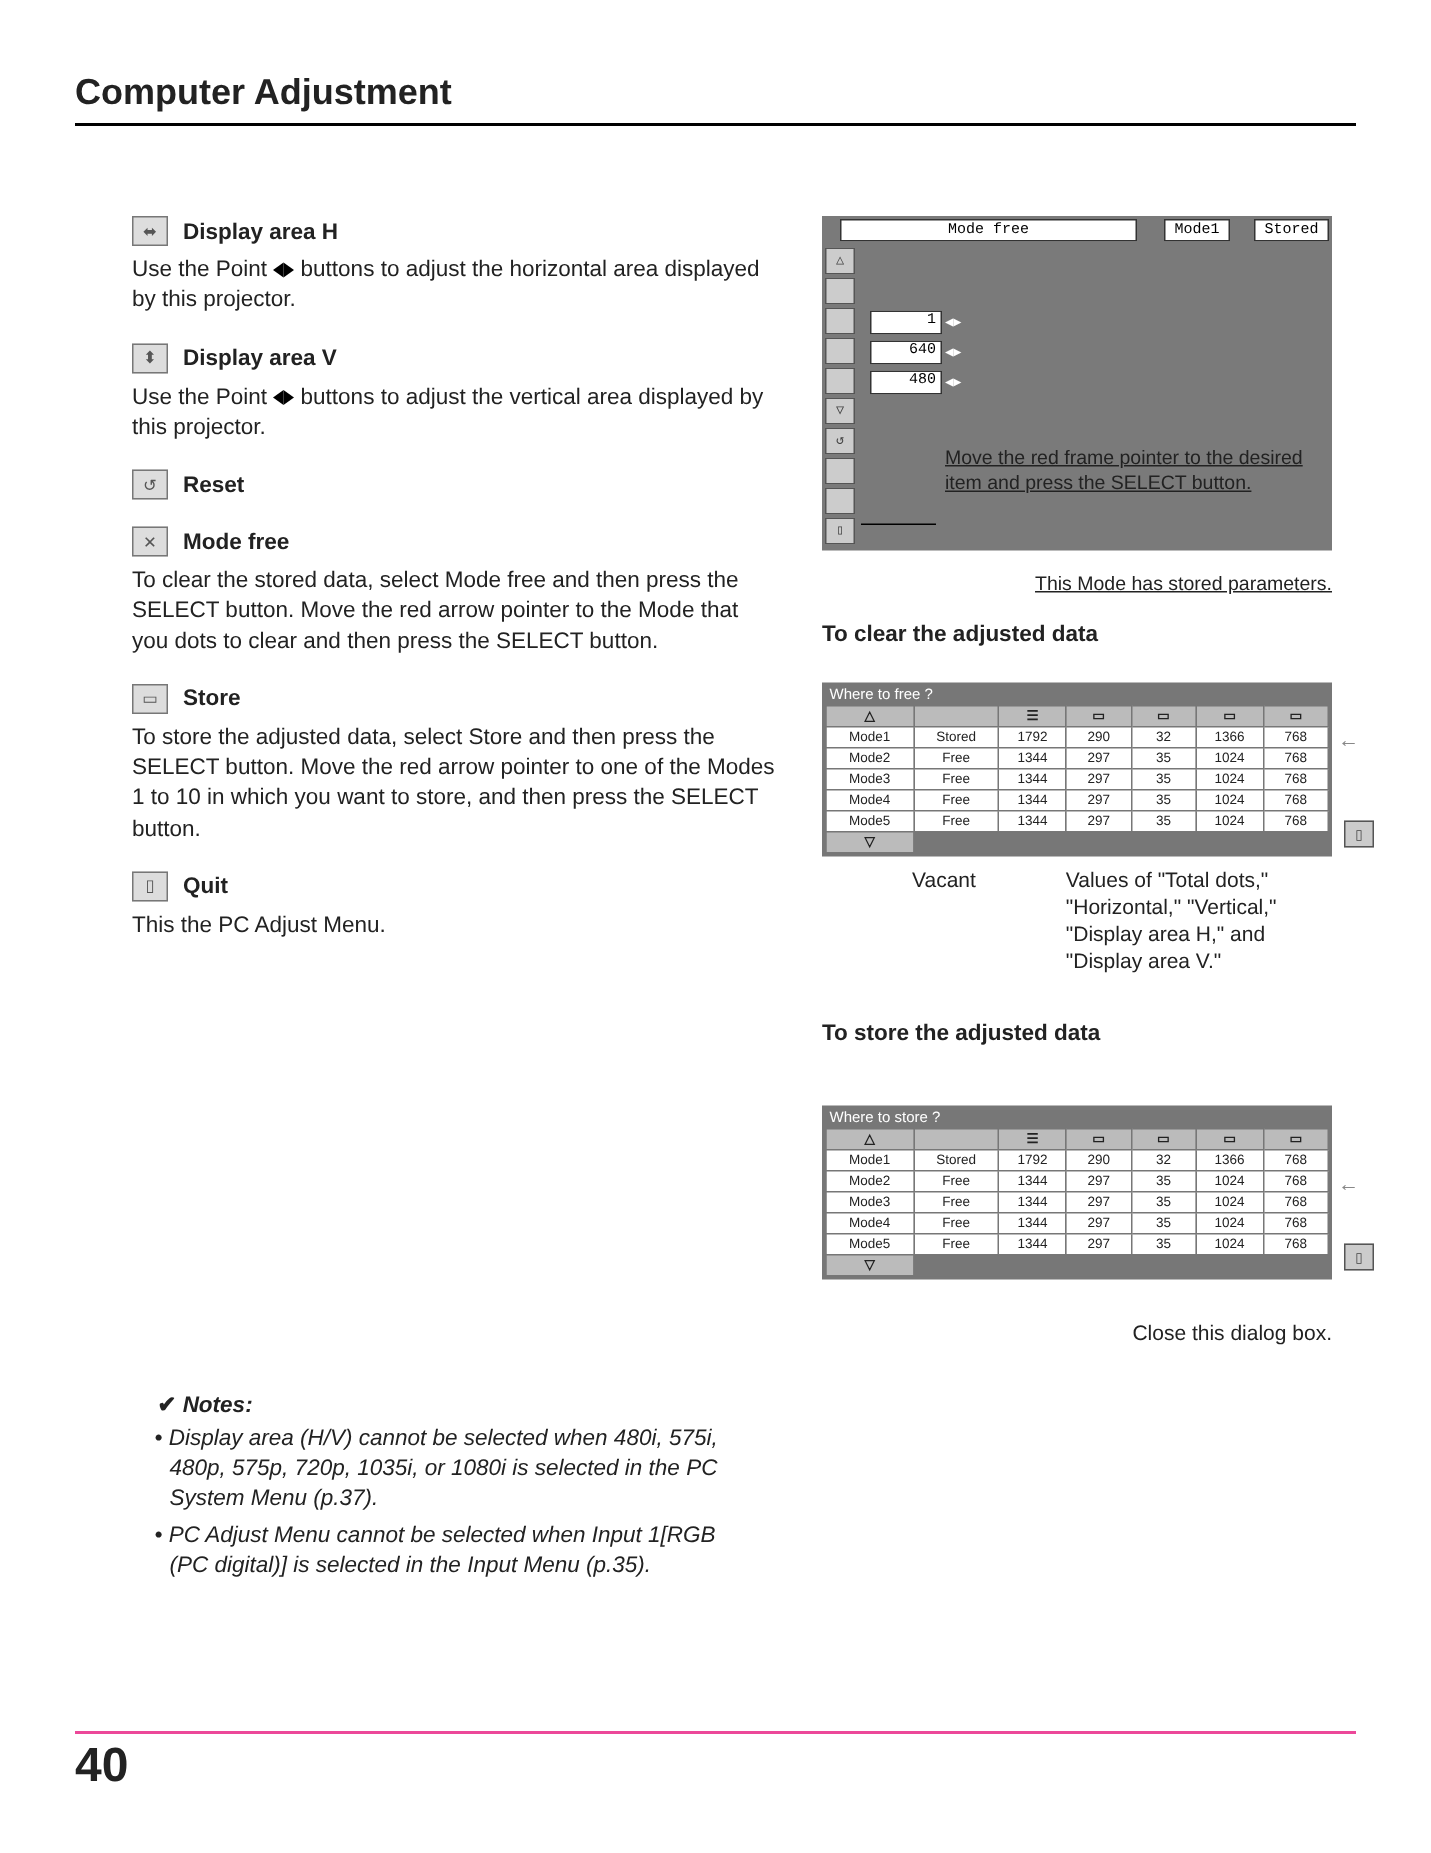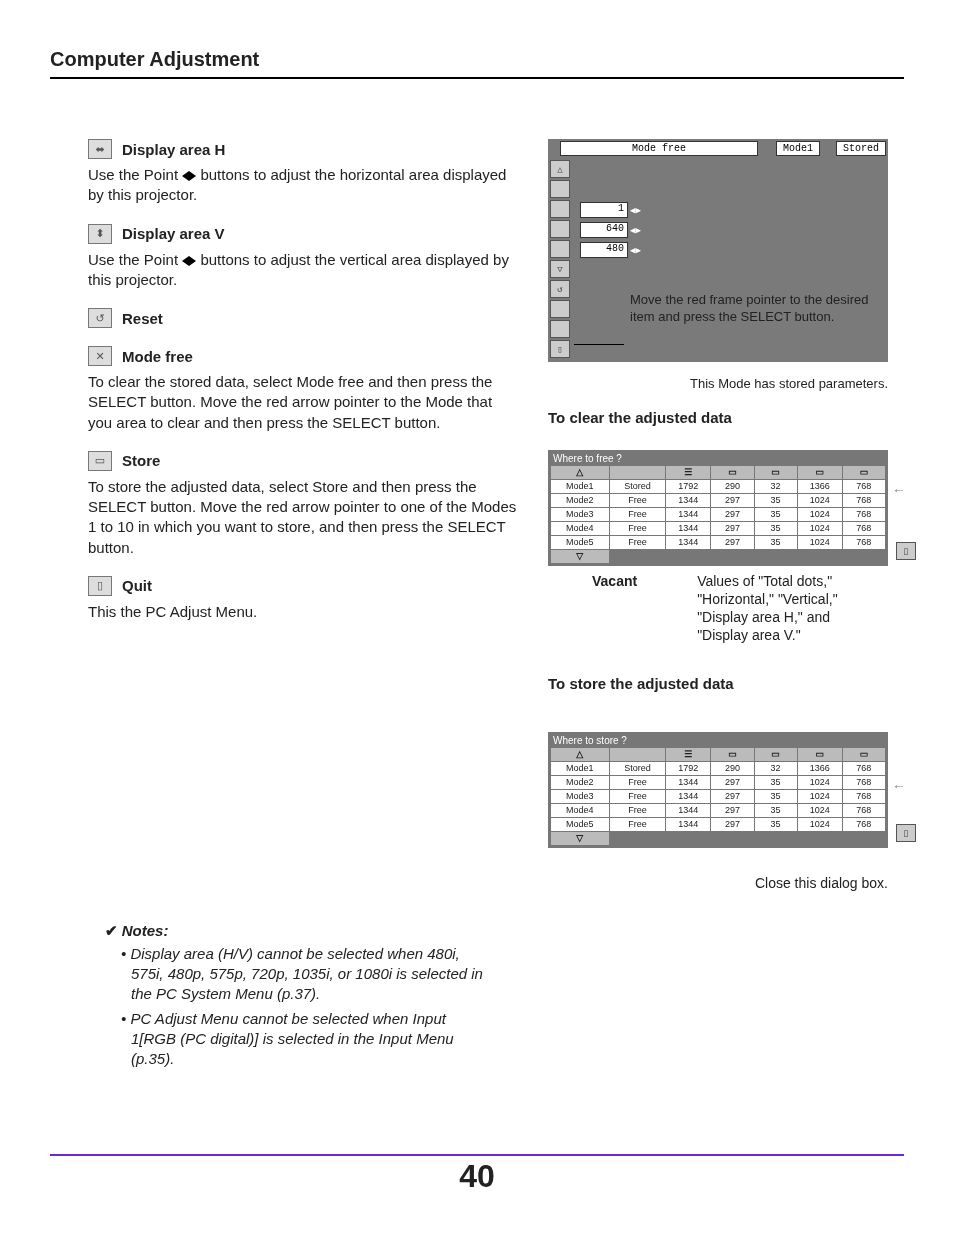--- a/index.html
+++ b/index.html
@@ -6,21 +6,21 @@
   body {
     font-family: Arial, Helvetica, sans-serif;
     background: #fff;
     width: 954px;
     height: 1235px;
     position: relative;
     font-size: 15px;
     color: #222;
   }
   .page-title {
-    font-size: 20px;
+    font-size: 24px;
     font-weight: bold;
     padding: 48px 50px 6px 50px;
     font-family: Arial, Helvetica, sans-serif;
   }
   .hr-top {
     border: none;
     border-top: 2px solid #000;
     margin: 0 50px 0 50px;
   }
   .content {
@@ -99,21 +99,21 @@
     display: flex; align-items: center;
     margin-bottom: 4px;
   }
   .ui-val {
     width: 48px; height: 16px;
     background: #fff; border: 1px solid #333;
     text-align: right; padding-right: 3px;
     font-size: 10px;
   }
   .ui-arrows { margin-left: 2px; font-size: 9px; color:#fff; }
-  .ui-note { color:#222; font-size:13px; line-height:1.3; font-family: Arial, Helvetica, sans-serif; }
+  .ui-note { color:#222; font-size:13px; line-height:1.3; font-family: Arial, Helvetica, sans-serif; text-decoration: underline; }
 
   .sect-head { font-weight: bold; font-size: 15px; margin: 14px 0 4px 0; }
 
   .ui-table {
     background:#777; padding:2px;
   }
   .ui-table-head {
     color:#fff; font-size:10px; padding:1px 3px;
   }
   .ui-table table {
@@ -150,32 +150,31 @@
     font-size: 15px;
     margin-bottom: 4px;
   }
   .notes-head::before { content: "✔ "; font-style: normal; }
   .notes-block ul { list-style: none; }
   .notes-block li {
     font-style: italic;
     font-size: 15px;
     line-height: 1.35;
     text-indent: -10px;
-    margin-left: 26px;
+    margin-left: 8px;
     margin-bottom: 4px;
   }
   .notes-block li::before { content: "• "; }
 
   .page-foot {
     position: absolute;
     bottom: 40px;
     left: 0; right: 0;
-    border-top: 2px solid #6d28d9;
+    border-top: 2px solid #ec4899;
     margin: 0 50px;
-    text-align: center;
   }
   .page-num {
     font-size: 32px;
     font-weight: bold;
     padding-top: 2px;
   }
 
   .callout-arrow {
     color:#888; font-family: Arial;
   }
@@ -215,21 +214,21 @@
         <span class="icon-box">↺</span>
         <b>Reset</b>
       </div>
     </div>
 
     <div class="item-block">
       <div class="item-head">
         <span class="icon-box">✕</span>
         <b>Mode free</b>
       </div>
-      <div class="item-body">To clear the stored data, select Mode free and then press the SELECT button. Move the red arrow pointer to the Mode that you area to clear and then press the SELECT button.</div>
+      <div class="item-body">To clear the stored data, select Mode free and then press the SELECT button. Move the red arrow pointer to the Mode that you dots to clear and then press the SELECT button.</div>
     </div>
 
     <div class="item-block">
       <div class="item-head">
         <span class="icon-box">▭</span>
         <b>Store</b>
       </div>
       <div class="item-body">To store the adjusted data, select Store and then press the SELECT button. Move the red arrow pointer to one of the Modes 1 to 10 in which you want to store, and then press the SELECT button.</div>
     </div>
 
@@ -352,21 +351,21 @@
         <tr>
               <th>▽</th>
               <td colspan="6" style="background:#777;border:none;"></td>
             </tr>
       </tbody>
         </table>
       <span class="callout-arrow" style="position:absolute; right:-18px; top:30px;">←</span>
       <div class="ui-sb-item" style="position:absolute; right:-28px; top:92px;">▯</div>
     </div>
     <div class="callout-row callout">
-      <div style="margin-left:44px;font-weight:bold;">Vacant</div>
+      <div style="margin-left:60px;">Vacant</div>
       <div style="width:160px;">Values of "Total dots," "Horizontal," "Vertical," "Display area H," and "Display area V."</div>
     </div>
 
     <div class="sect-head" style="margin-top:30px;">To store the adjusted data</div>
     <div class="ui-table" style="position:relative;margin-top:40px;">
       <div class="ui-table-head">Where to store ?</div>
       <table>
         <tbody>
             <tr>
               <th>△</th>

